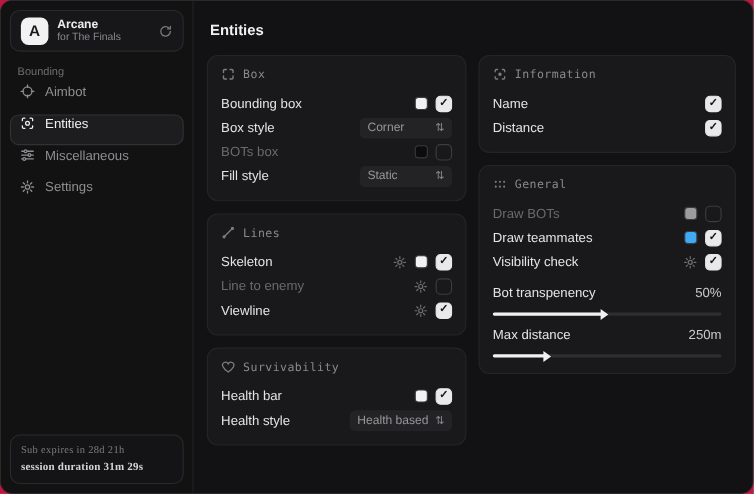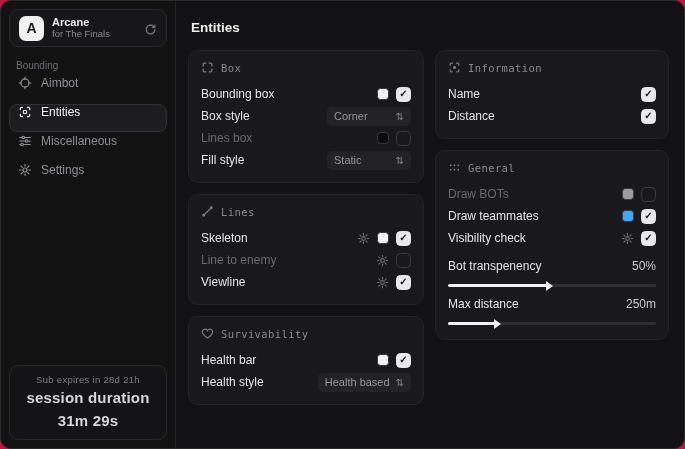--- a/index.html
+++ b/index.html
@@ -35,25 +35,24 @@
   .nav-item {
     display:flex; align-items:flex-start; gap:9px; height:28px;
     padding:0 8px; border-radius:8px; border:1px solid transparent;
     color:#8f8f93; font-size:12px; cursor:pointer;
   }
   .nav-item.active { background:#1d1d1f; border-color:#323234; color:#f0f0f0; }
   .nav-icon { width:14px; height:14px; display:flex; }
   .sub-card {
     margin-top:auto; border:1px solid #2a2a2c; background:#141416;
     border-radius:9px; padding:7px 9px; line-height:1.5;
-    font-family:Liberation Sans, sans-serif;
-    text-align:center;
+    font-family:Liberation Serif, serif;
   }
   .sub-line1 { color:#7c7c80; font-size:9.5px; letter-spacing:.3px; }
-  .sub-line2 { color:#d6d6d8; font-size:15px; font-weight:bold; letter-spacing:.2px; }
+  .sub-line2 { color:#d6d6d8; font-size:10px; font-weight:bold; letter-spacing:.2px; }
   
   .main { flex:1; background:#121214; padding:14px 15px 0 12px; overflow:hidden; }
   .page-title { color:#f0f0f0; font-size:13.5px; font-weight:bold; margin:5px 0 15px 3px; }
   .columns { display:flex; gap:11px; align-items:flex-start; }
   .col { display:flex; flex-direction:column; gap:11px; }
   .col-left { width:236px; }
   .col-right { flex:1; }
   .panel {
     background:#19191b; border:1px solid #252527; border-radius:10px;
     padding:10px 12px 11px 12px; width:100%;
@@ -195,21 +194,21 @@
             </span>
           </div>
           <div class="row">
             <span class="lbl">Box style</span>
             <span class="dd">
               <span>Corner</span>
               <span class="dd-icon">⇅</span>
             </span>
           </div>
           <div class="row">
-            <span class="lbl dim">Lines box</span>
+            <span class="lbl dim">BOTs box</span>
             <span class="controls">
               <span class="swatch" style="background-color: rgb(12, 12, 13);"></span>
               <span class="cb"></span>
             </span>
           </div>
           <div class="row">
             <span class="lbl">Fill style</span>
             <span class="dd">
               <span>Static</span>
               <span class="dd-icon">⇅</span>

